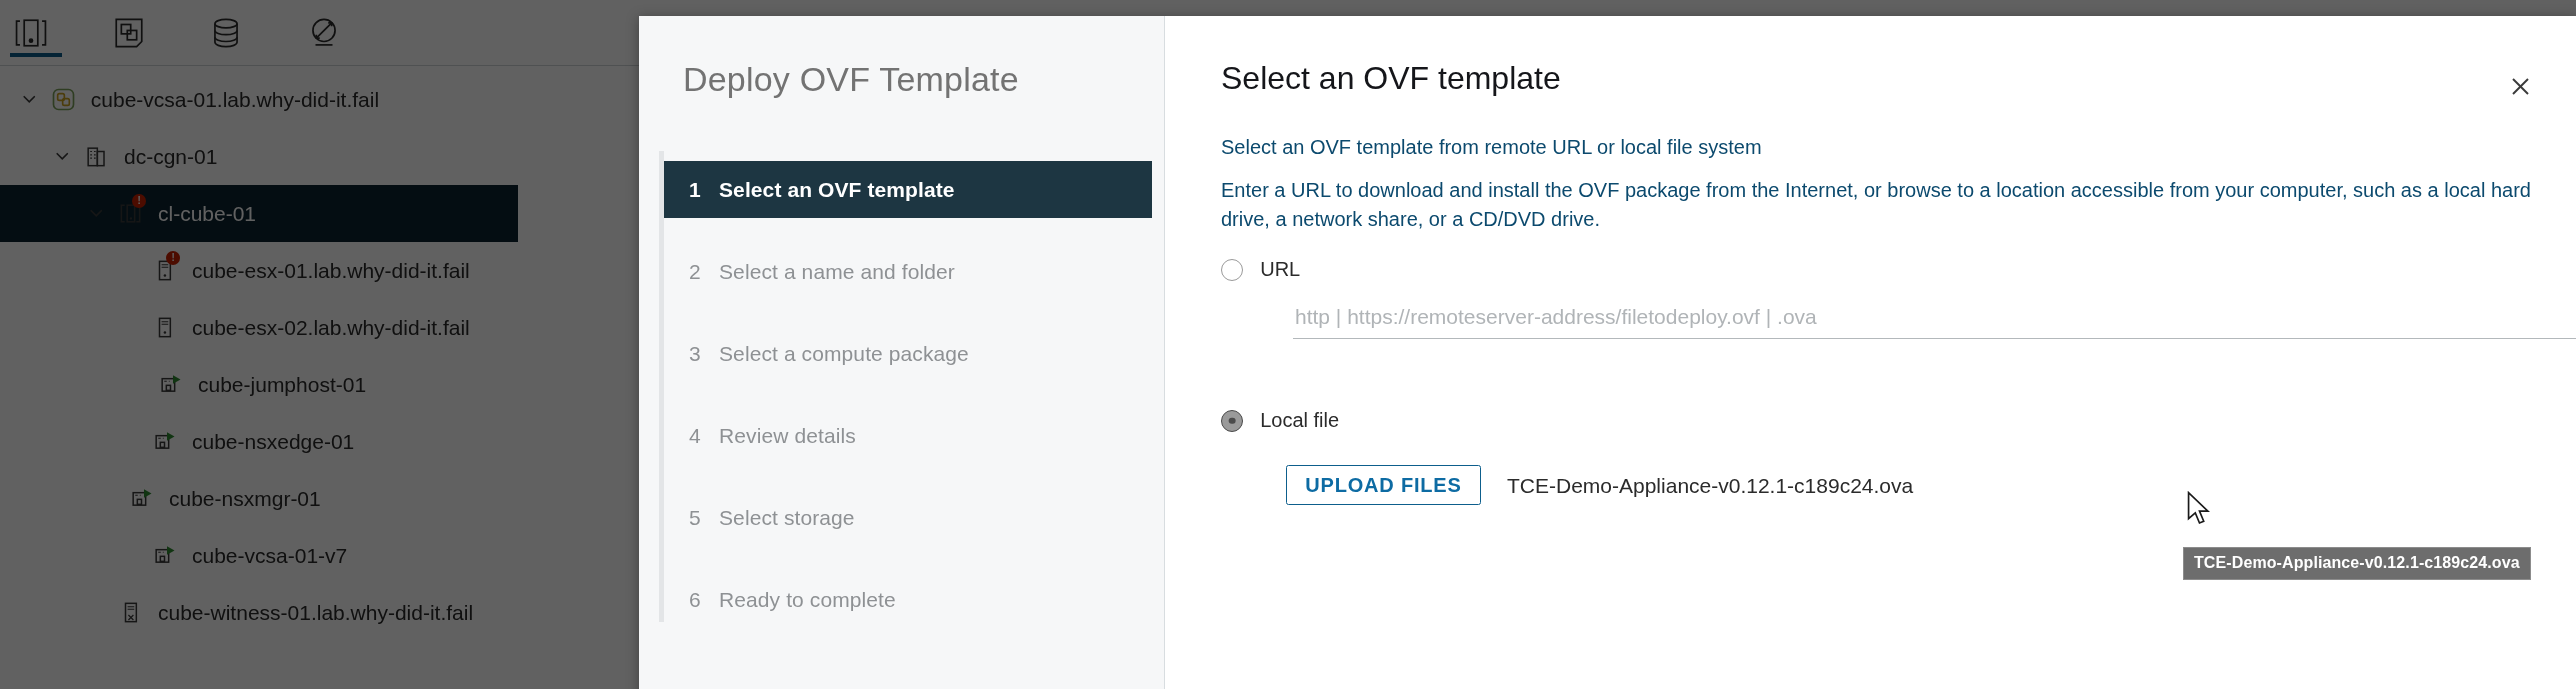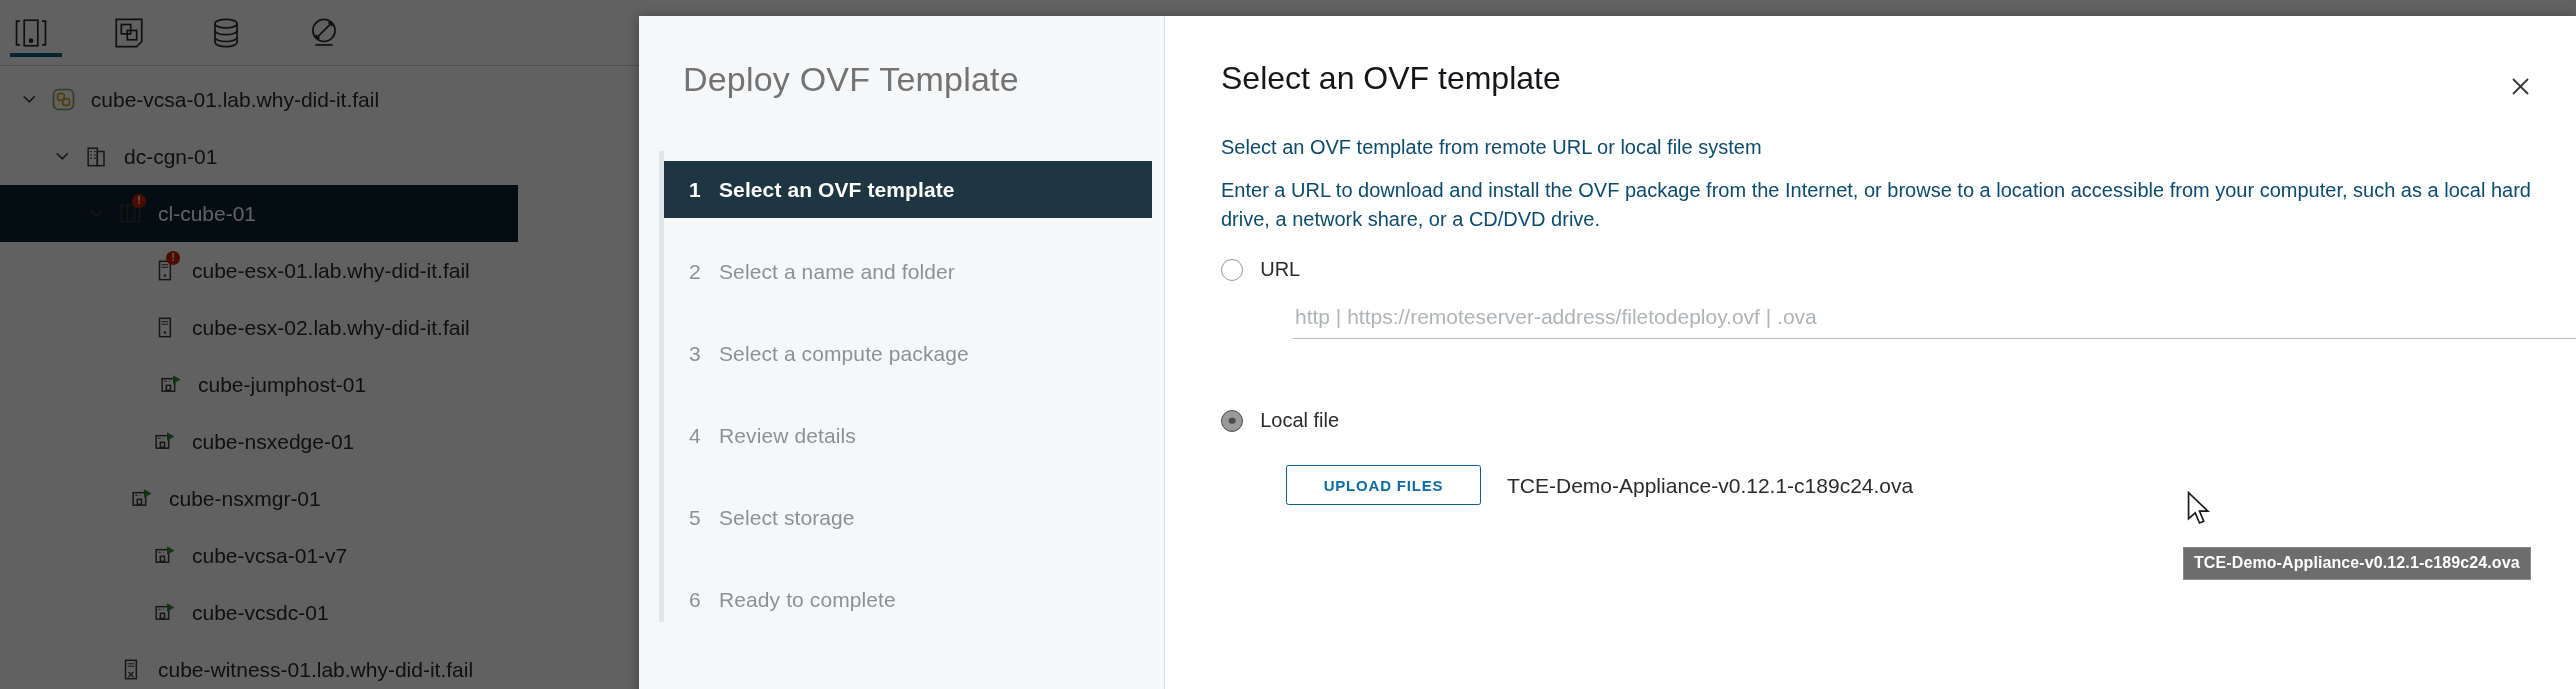--- a/index.html
+++ b/index.html
@@ -189,21 +189,21 @@
   }
   #url-input::placeholder { color: #b0b4b7; }
 
   #upload-btn {
     position: absolute; left: 119px; top: 449px;
     width: 195px; height: 40px;
     border: 1.7px solid #0d5e8c;
     background: #ffffff;
     color: #0d6ba3;
     font-family: "Liberation Sans", sans-serif;
-    font-size: 15px;
+    font-size: 20px;
     font-weight: bold;
     letter-spacing: 0.8px;
     border-radius: 2.5px;
     cursor: pointer;
   }
   #file-name {
     position: absolute; left: 340px; top: 458px;
     font-size: 21px; color: #2b2b2b;
   }
 
@@ -378,32 +378,20 @@
         <span class="node-icon">
           <svg width="25" height="25" viewBox="0 0 30 30" fill="none">
             <rect x="5" y="8" width="15" height="15" stroke="#3b3b3b" stroke-width="1.8" fill="none"></rect>
             <path d="M7.5 11 h3 M13 11 h1" stroke="#3b3b3b" stroke-width="1.3"></path>
             <rect x="10" y="16" width="5" height="6" stroke="#3b3b3b" stroke-width="1.8" fill="none"></rect>
             <path d="M18 4 L27 9 L18 14 Z" fill="#2e8b30"></path>
           </svg>
         </span>
         <span class="node-label">cube-vcsa-01-v7</span>
       </div>
-      <div class="tree-row" style="padding-left: 113px;">
-        <span class="caret"></span>
-        <span class="node-icon">
-          <svg width="25" height="25" viewBox="0 0 30 30" fill="none">
-            <rect x="5" y="8" width="15" height="15" stroke="#3b3b3b" stroke-width="1.8" fill="none"></rect>
-            <path d="M7.5 11 h3 M13 11 h1" stroke="#3b3b3b" stroke-width="1.3"></path>
-            <rect x="10" y="16" width="5" height="6" stroke="#3b3b3b" stroke-width="1.8" fill="none"></rect>
-            <path d="M18 4 L27 9 L18 14 Z" fill="#2e8b30"></path>
-          </svg>
-        </span>
-        <span class="node-label">cube-vcsdc-01</span>
-      </div>
       <div class="tree-row" style="padding-left: 79px;">
         <span class="caret"></span>
         <span class="node-icon">
           <svg width="25" height="25" viewBox="0 0 30 30" fill="none">
             <rect x="9" y="4" width="13" height="22" stroke="#3b3b3b" stroke-width="1.8" fill="none"></rect>
             <path d="M11.5 8 h8 M11.5 11 h8" stroke="#3b3b3b" stroke-width="1.3"></path>
             <path d="M12.5 18 l6 6 M18.5 18 l-6 6" stroke="#3b3b3b" stroke-width="1.5"></path>
           </svg>
         </span>
         <span class="node-label">cube-witness-01.lab.why-did-it.fail</span>

